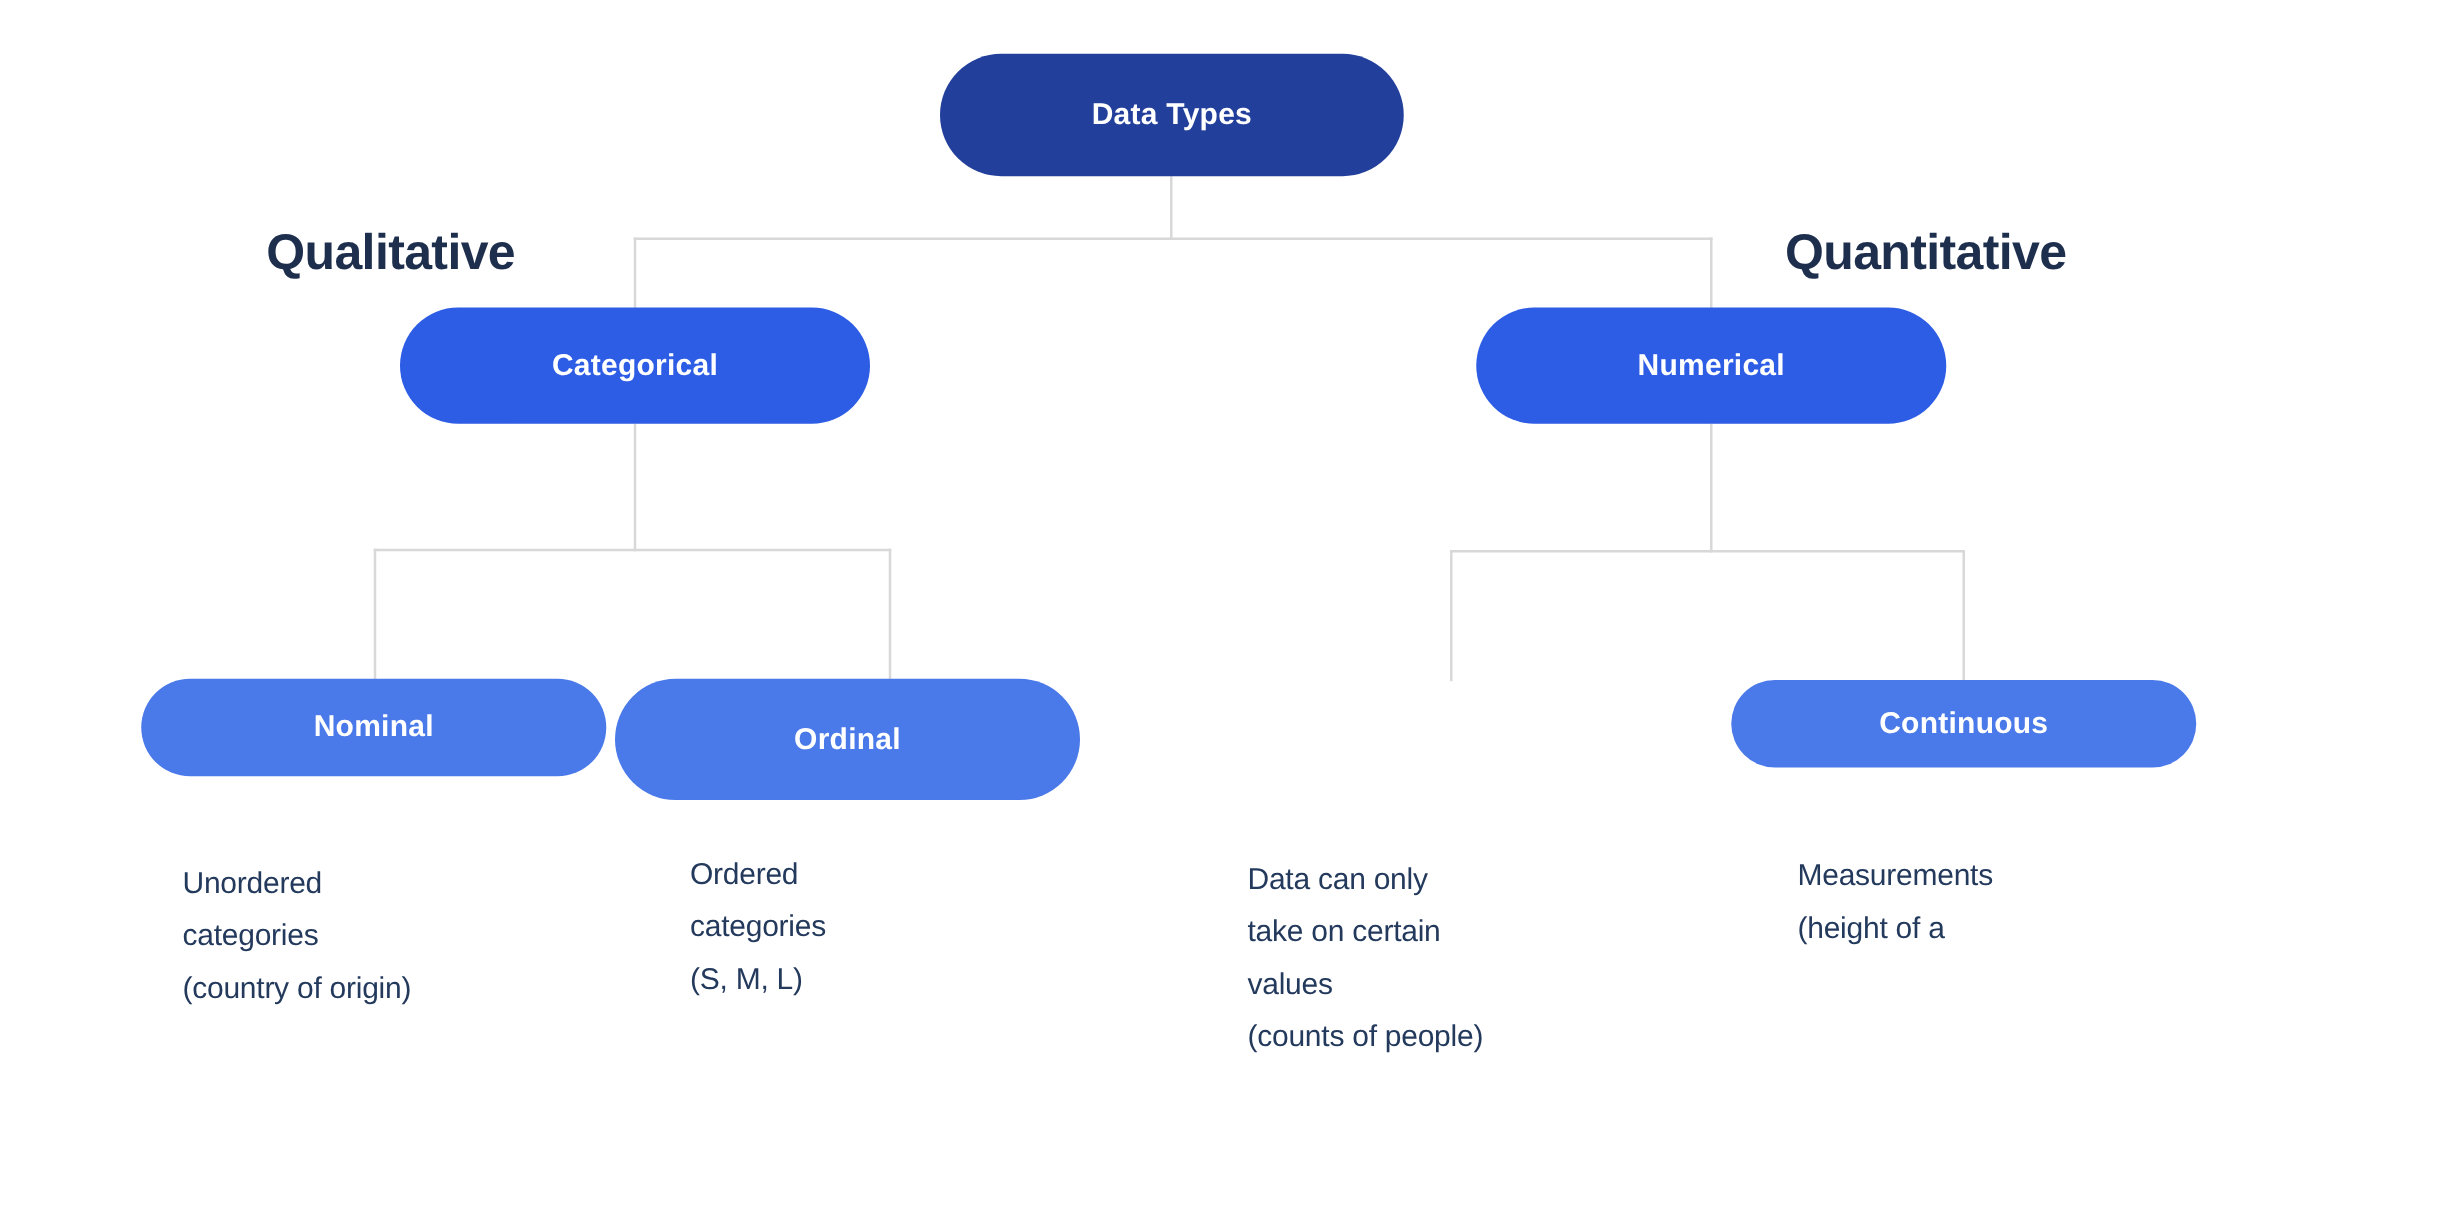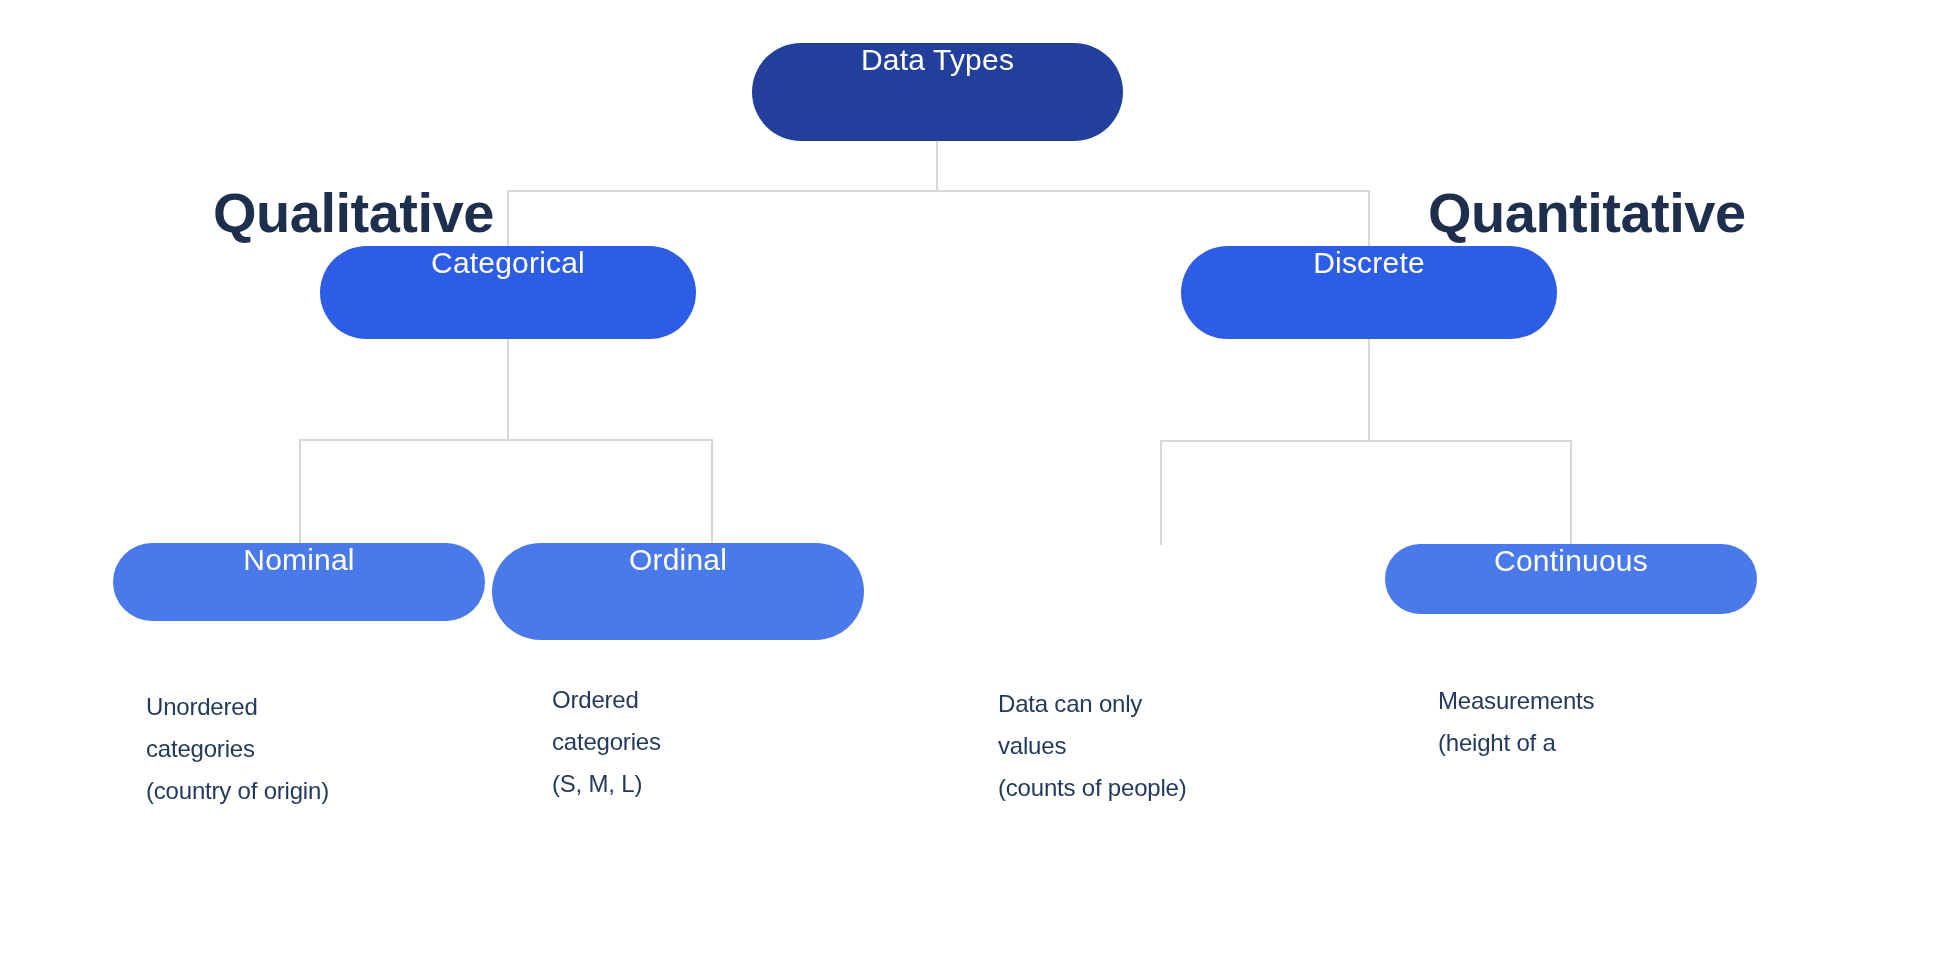--- a/index.html
+++ b/index.html
@@ -15,34 +15,35 @@
     overflow: hidden;
     font-family: "Liberation Sans", "DejaVu Sans", sans-serif;
   }
   .line {
     position: absolute;
     background: var(--connector-color, #d8d8d8);
   }
   .pill {
     position: absolute;
     display: flex;
+    align-items: center;
     justify-content: center;
     border-radius: 60px;
     color: #ffffff;
-    font-weight: normal;
-    font-size: 30px;
+    font-weight: bold;
+    font-size: 24px;
     letter-spacing: 0.2px;
   }
   .pill.root   { background: var(--root-color, #223f9b); }
   .pill.level2 { background: var(--level2-color, #2d5ce5); }
   .pill.leaf   { background: var(--leaf-color, #4a79e9); }
   .branch-heading {
     position: absolute;
     font-weight: bold;
-    font-size: 56px;
+    font-size: 40px;
     letter-spacing: -0.5px;
     color: var(--heading-color, #1e2f4e);
     white-space: nowrap;
   }
   .desc {
     position: absolute;
     font-size: 24px;
     line-height: 42px;
     letter-spacing: -0.2px;
     color: var(--desc-color, #243a5d);
@@ -74,21 +75,21 @@
     <span>Data Types</span>
   </div>
 
   <div class="branch-heading" style="left:213px; top:180px;">Qualitative</div>
   <div class="branch-heading" style="left:1428px; top:180px;">Quantitative</div>
 
   <div class="pill level2" style="left:320px; top:246px; width:376px; height:93px;">
     <span>Categorical</span>
   </div>
   <div class="pill level2" style="left:1181px; top:246px; width:376px; height:93px;">
-    <span>Discrete</span>
+    <span>Numerical</span>
   </div>
 
   <div class="pill leaf" style="left:113px; top:543px; width:372px; height:78px;">
     <span>Nominal</span>
   </div>
   <div class="pill leaf" style="left:492px; top:543px; width:372px; height:97px;">
     <span>Ordinal</span>
   </div>
   <div class="pill leaf" style="left:1385px; top:544px; width:372px; height:70px;">
     <span>Continuous</span>
@@ -99,20 +100,21 @@
     <div>categories</div>
     <div>(country of origin)</div>
   </div>
   <div class="desc" style="left:552px; top:666px;">
     <div>Ordered</div>
     <div>categories</div>
     <div>(S, M, L)</div>
   </div>
   <div class="desc" style="left:998px; top:670px;">
     <div>Data can only</div>
+    <div>take on certain</div>
     <div>values</div>
     <div>(counts of people)</div>
   </div>
   <div class="desc" style="left:1438px; top:667px;">
     <div>Measurements</div>
     <div>(height of a</div>
   </div>
 
 </div>
 

